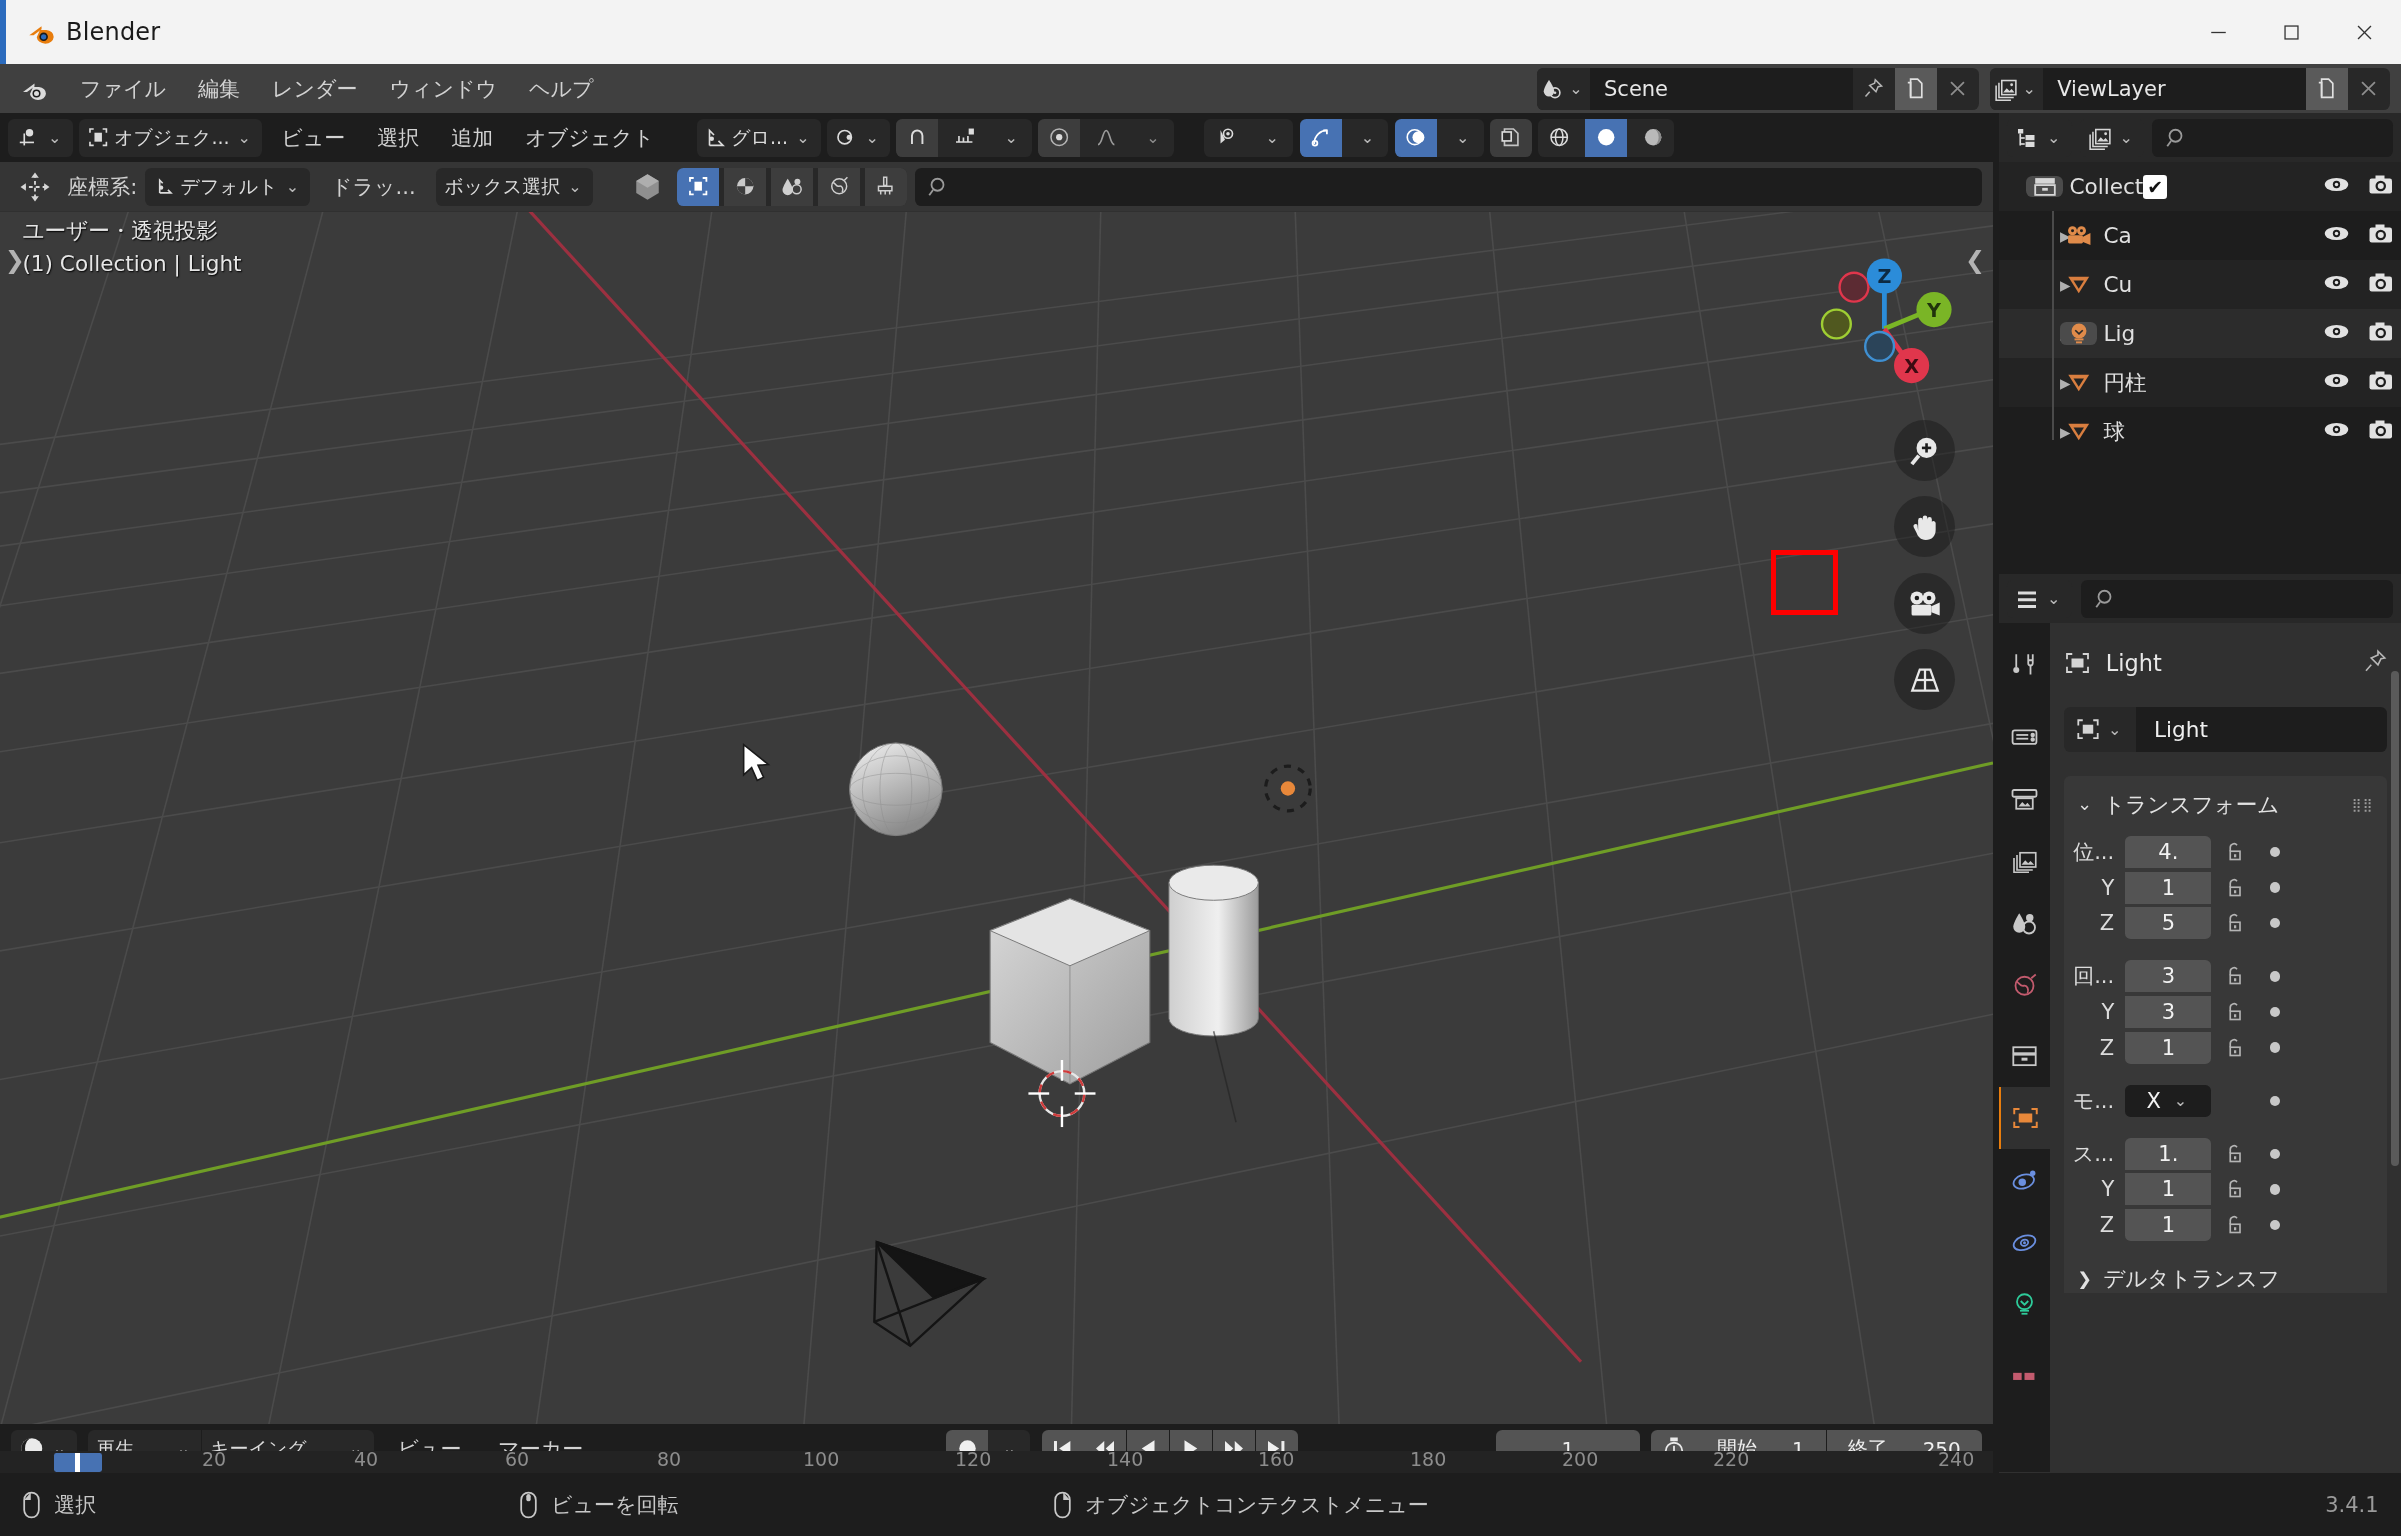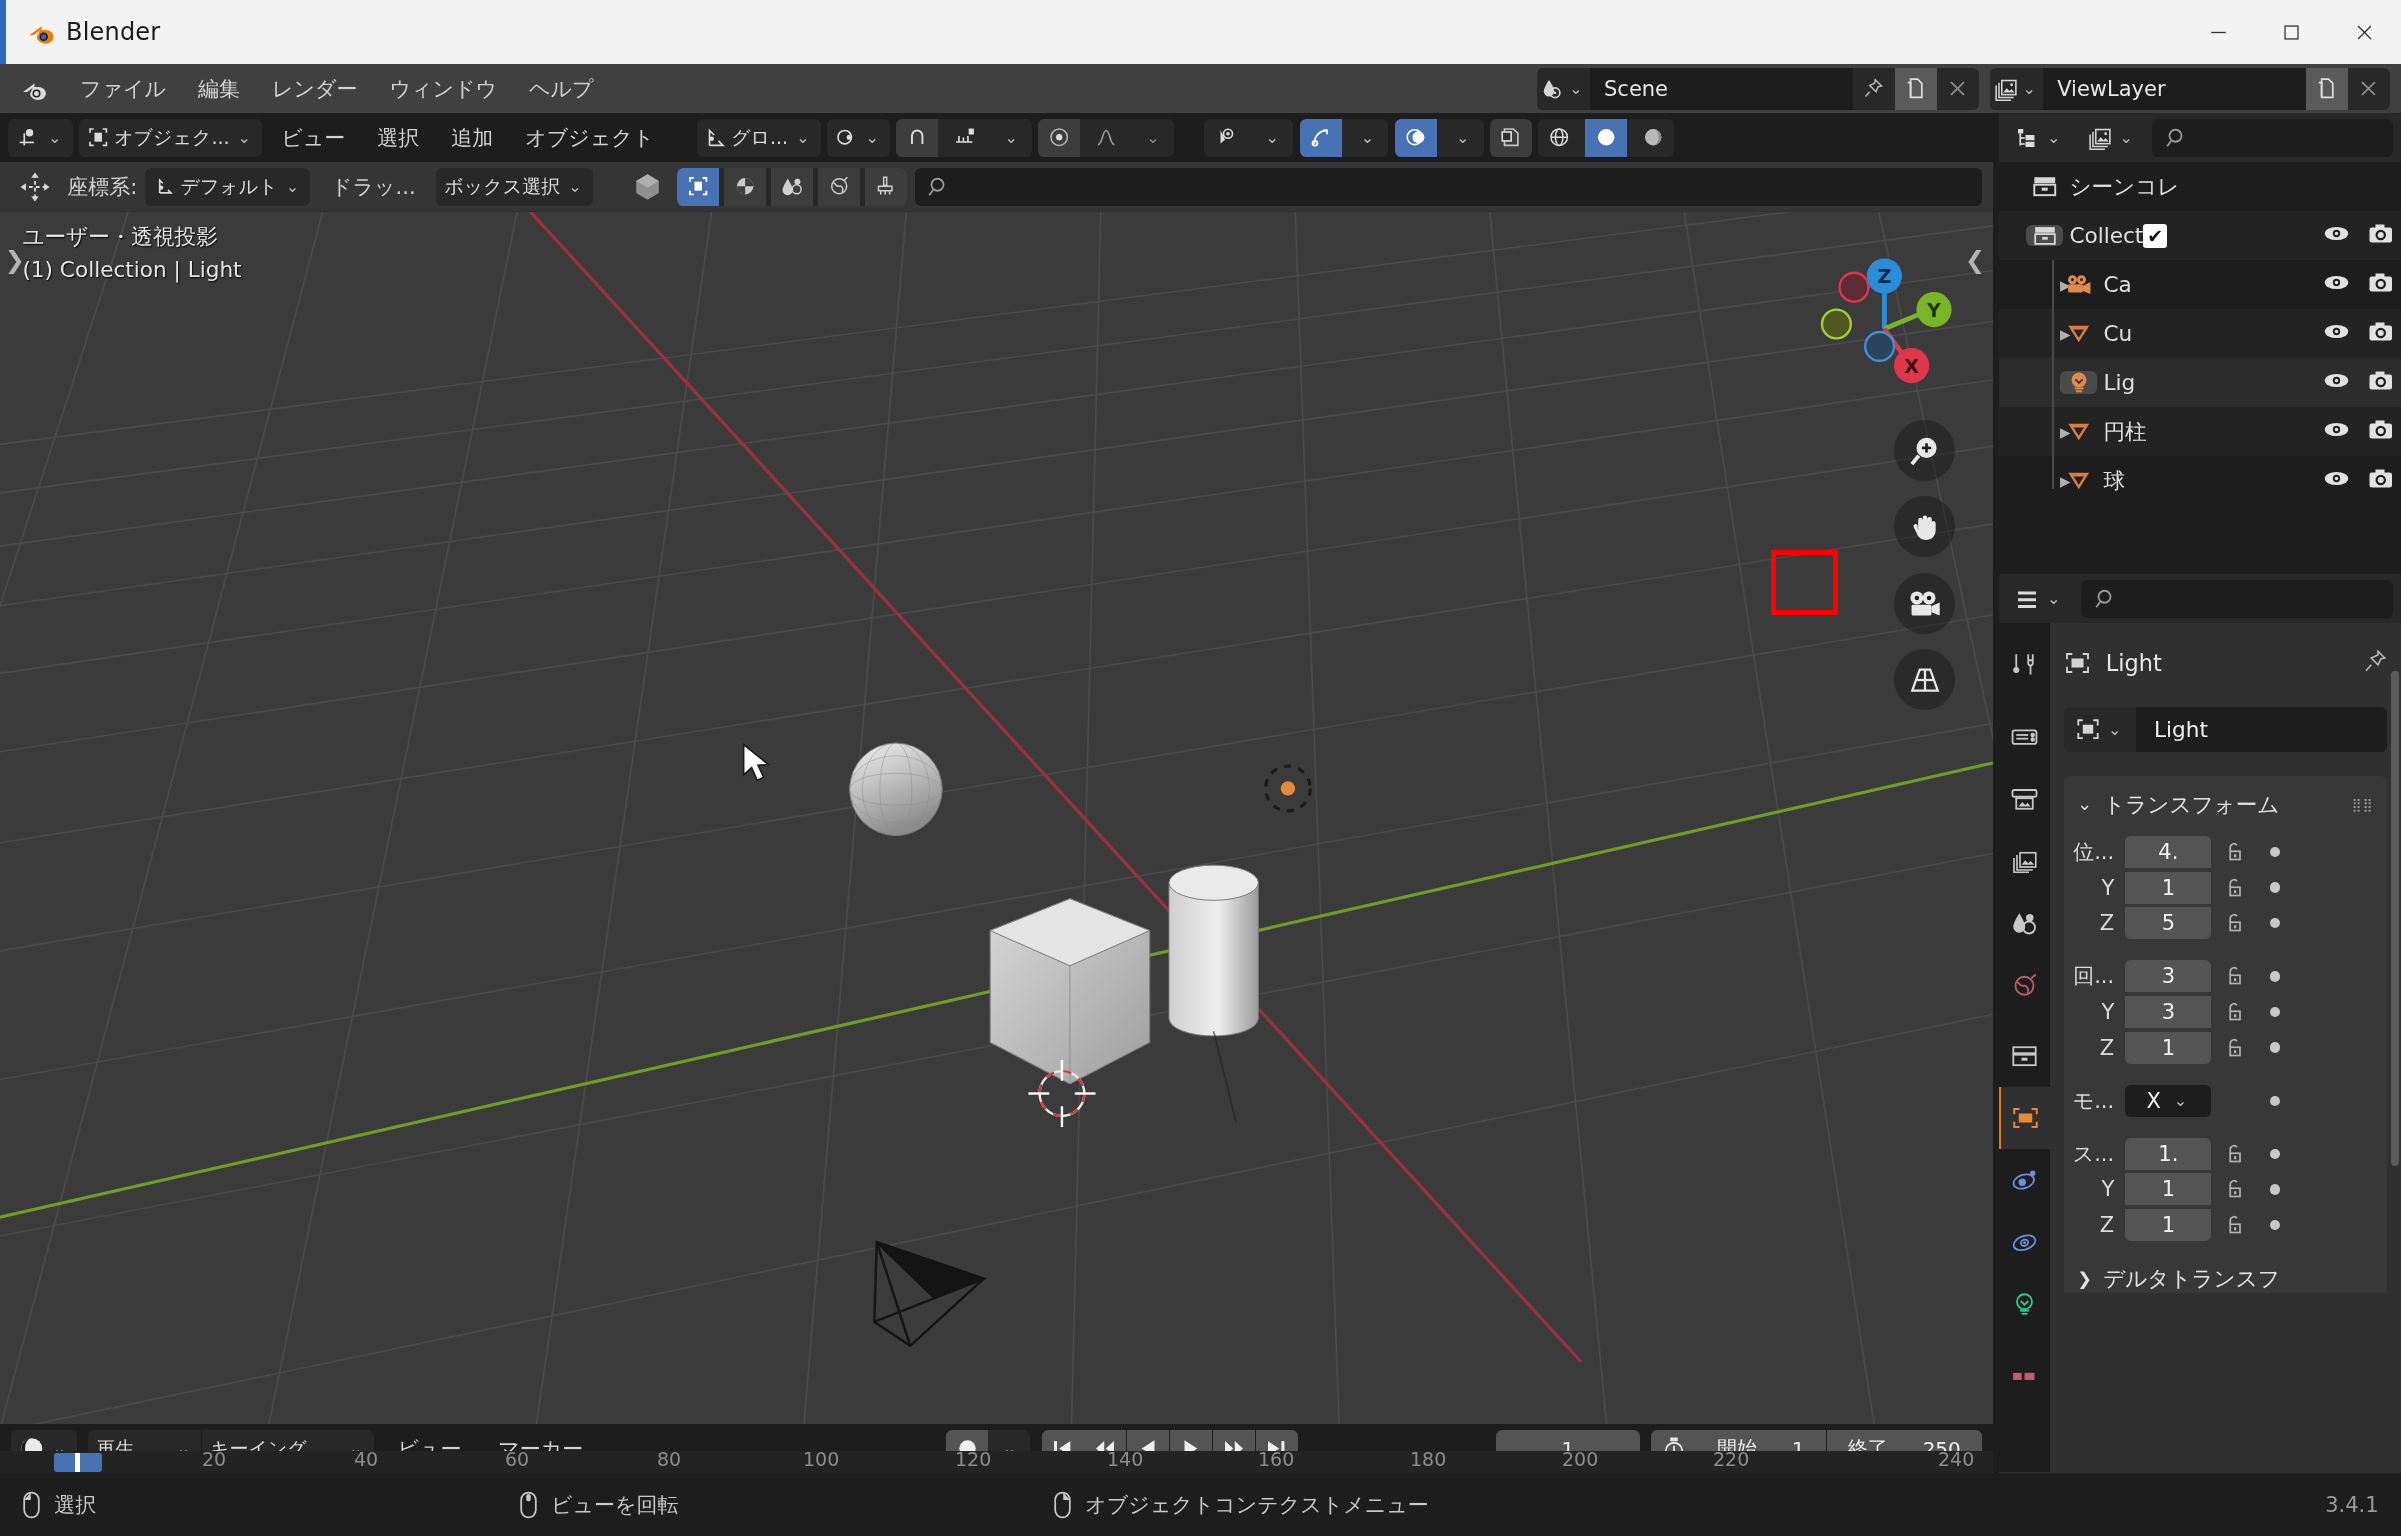--- a/index.html
+++ b/index.html
@@ -60,21 +60,21 @@
   .vsep { width:17.6px; }
   .menu-vp { color:#d2d2d2; font-size:21px; padding:3.2px 12.8px; white-space:nowrap; }
   .caret { font-size:16px; color:#b9b9b9; padding:0 3.2px; }
   .search-box { flex:1; height:38px; background:#1d1d1d; border-radius:6.4px;
     display:flex; align-items:center; padding-left:12.8px; color:#8d8d8d; }
 
   
   #vp { position:absolute; left:0; top:99px; width:1993px; height:1212px;
     overflow:hidden; background:#3a3a3a; }
   #vp .grid { position:absolute; inset:0; }
-  .vp-info { position:absolute; left:22.4px; top:13px; color:#e6e6e6; font-size:21.6px;
+  .vp-info { position:absolute; left:22.4px; top:7px; color:#e6e6e6; font-size:21.6px;
     text-shadow:0.8px 0.8px 1.6px #000; line-height:1.15; }
   .vp-info .l2 { margin-top:8px; font-size:21.6px; }
   .vp-sidearrow { position:absolute; left:4.8px; top:34px; color:#b3b3b3; font-size:24px; }
   .vp-rightarrow { position:absolute; right:8px; top:34px; color:#b3b3b3; font-size:24px; }
   .navball { position:absolute; right:27px; top:40px; width:160px; height:160px; }
   .vtool { position:absolute; right:38px; width:61px; height:61px; border-radius:50%;
     background:rgba(20,20,20,.42); display:flex; align-items:center;
     justify-content:center; color:#e8e8e8; }
   .redbox { position:absolute; border:5.6px solid #ff0000; }
 
@@ -788,31 +788,20 @@
         <span class="caret">⌄</span>
       </div>
       <div class="search-box">
         <svg width="24" height="24" viewBox="0 0 32 32" fill="none" stroke="#9a9a9a" stroke-width="2.4">
             <circle cx="14" cy="13" r="8"></circle>
             <line x1="8" y1="20" x2="3" y2="27"></line>
           </svg>
       </div>
     </div>
 
-    <div class="ol-row">
-      <div class="ol-tri"></div>
-      <div class="ol-icon">
-        <svg width="25.5" height="22.4" viewBox="0 0 34 30">
-            <rect x="3" y="3" width="28" height="8" fill="#d6d6d6"></rect>
-            <rect x="3" y="13" width="28" height="14" fill="none" stroke="#d6d6d6" stroke-width="2.6"></rect>
-            <rect x="13" y="17" width="8" height="4" fill="#d6d6d6"></rect>
-          </svg>
-      </div>
-      <div class="ol-label">シーンコレ</div>
-    </div>
 
     <div class="ol-row alt">
       <div class="ol-tri" style="padding-left:27px">▼</div>
       <div class="ol-icon" style="background:#4b4b4b;border-radius:6.4px">
         <svg width="24" height="21" viewBox="0 0 34 30">
             <rect x="3" y="3" width="28" height="8" fill="#d6d6d6"></rect>
             <rect x="3" y="13" width="28" height="14" fill="none" stroke="#d6d6d6" stroke-width="2.6"></rect>
             <rect x="13" y="17" width="8" height="4" fill="#d6d6d6"></rect>
           </svg>
       </div>

